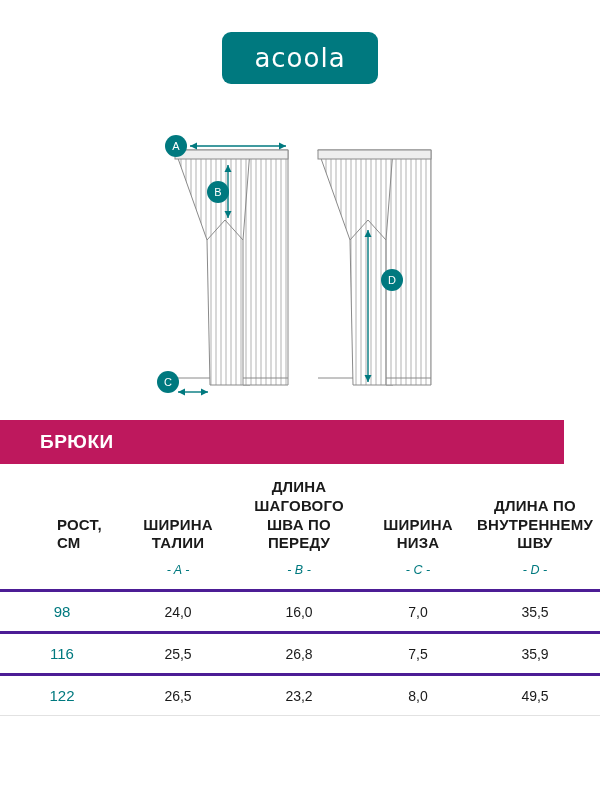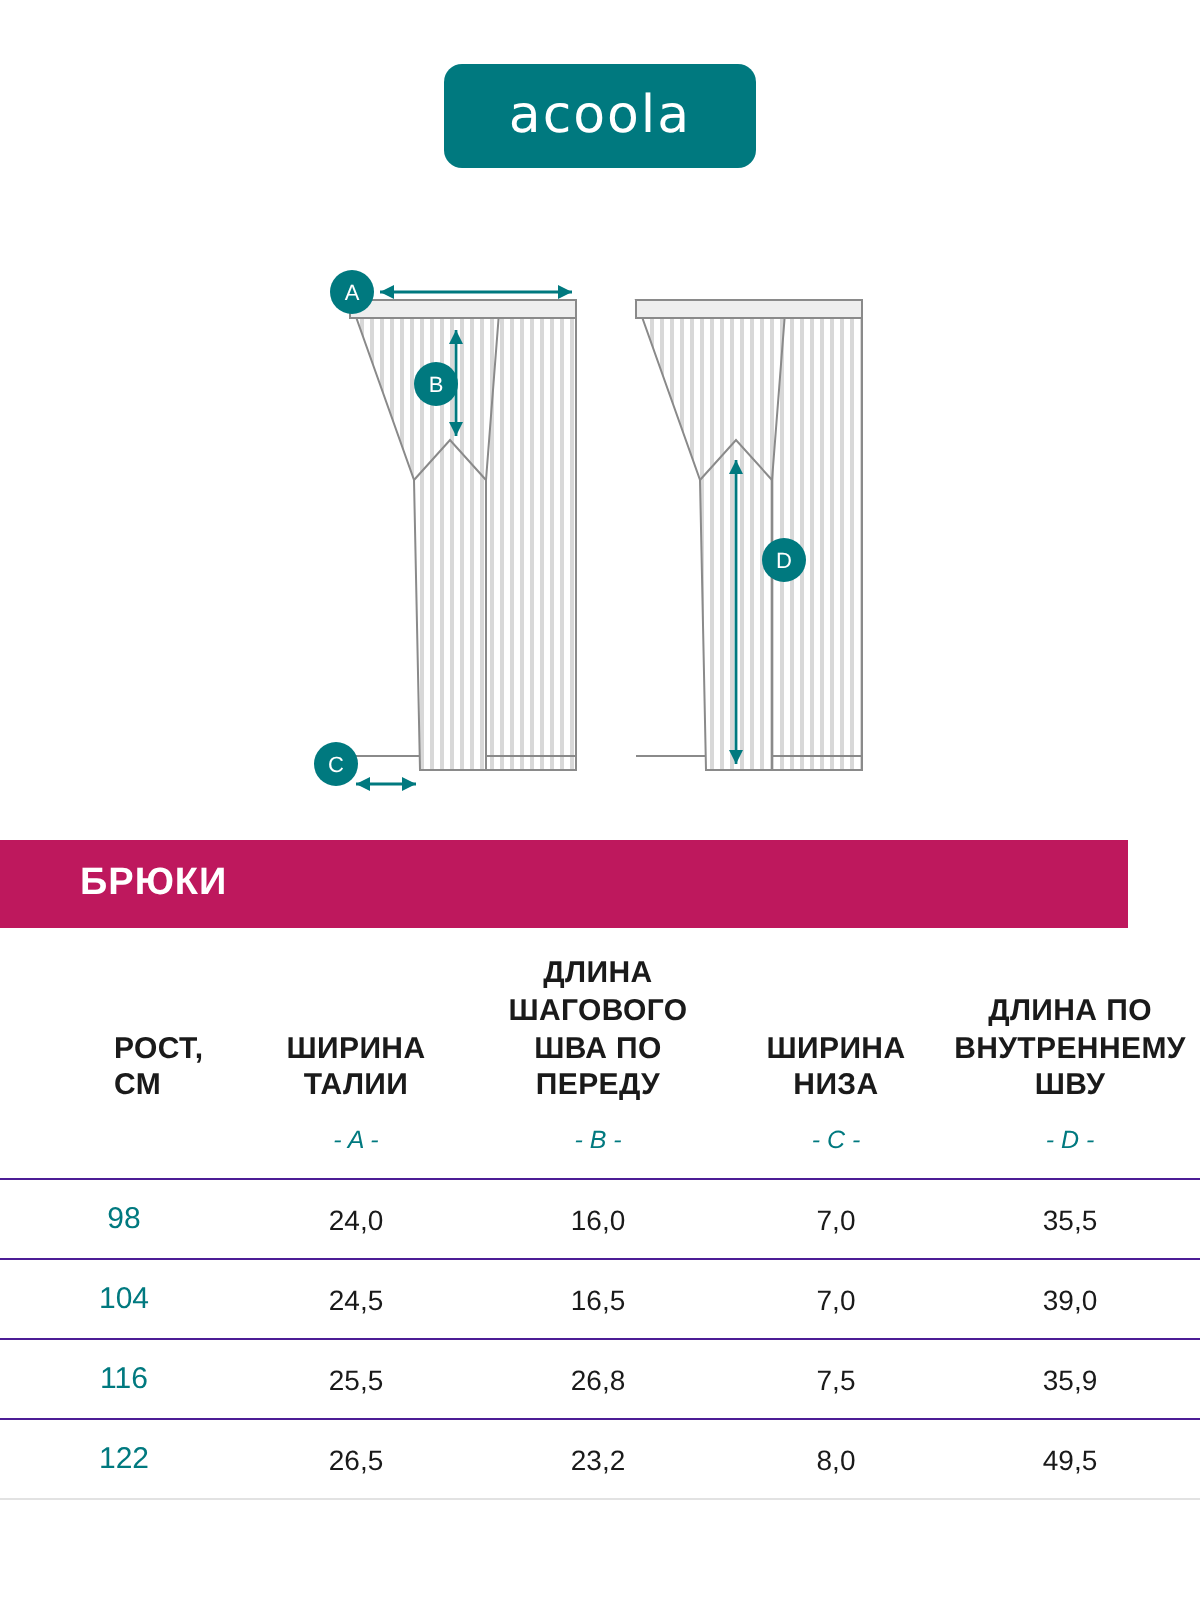--- a/index.html
+++ b/index.html
@@ -110,21 +110,21 @@
     text-align: center;
     font-size: 12.5px;
     color: #00797f;
     padding: 6px 4px 12px 4px;
     font-style: italic;
   }
   tbody tr.data td {
     text-align: center;
     font-size: 14px;
     padding: 11px 4px;
-    border-top: 1px solid #4c1d95;
+    border-top: 3px solid #4c1d95;
     color: #1a1a1a;
   }
   tbody tr.data td.size {
     color: #00797f;
     font-size: 15px;
   }
   tbody tr.data:last-child td {
     border-bottom: 1px solid #e2e2e2;
   }
 </style>
@@ -248,27 +248,20 @@
     </thead>
     <tbody>
       <tr class="data">
         <td class="size">98</td>
         <td>24,0</td>
         <td>16,0</td>
         <td>7,0</td>
         <td>35,5</td>
       </tr>
       <tr class="data">
-        <td class="size">104</td>
-        <td>24,5</td>
-        <td>16,5</td>
-        <td>7,0</td>
-        <td>39,0</td>
-      </tr>
-      <tr class="data">
         <td class="size">116</td>
         <td>25,5</td>
         <td>26,8</td>
         <td>7,5</td>
         <td>35,9</td>
       </tr>
       <tr class="data">
         <td class="size">122</td>
         <td>26,5</td>
         <td>23,2</td>

